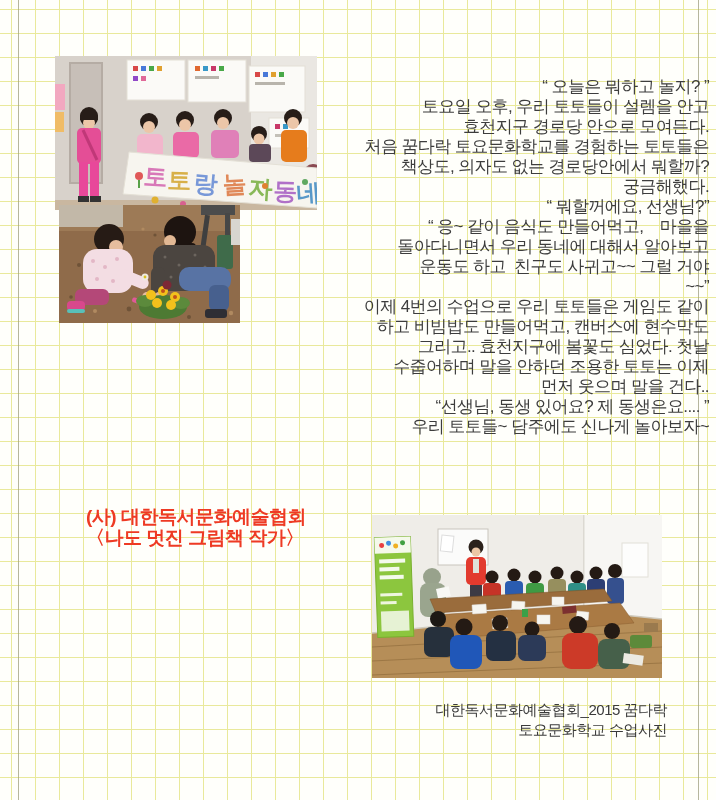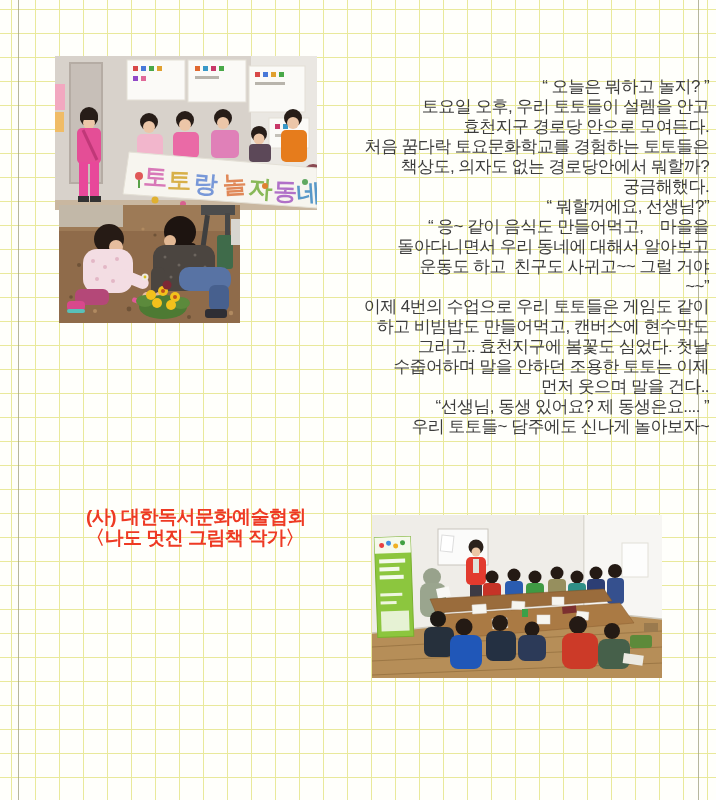--- a/index.html
+++ b/index.html
@@ -321,13 +321,15 @@
           <rect x="226" y="124" width="32" height="30" rx="8" fill="#46604a"></rect>
       </g>
       <g>
         <rect x="258" y="120" width="22" height="13" rx="3" fill="#5c8a3a"></rect>
         <rect x="252" y="138" width="20" height="10" fill="#eceae2" transform="rotate(8 252 138)"></rect>
         <rect x="272" y="108" width="14" height="9" fill="#9a7a4e"></rect>
       </g>
     </svg>
   </div>
 
+  <div class="caption" id="caption2">대한독서문화예술협회_2015 꿈다락
+토요문화학교 수업사진</div>
 </div>
 
 </body></html>

